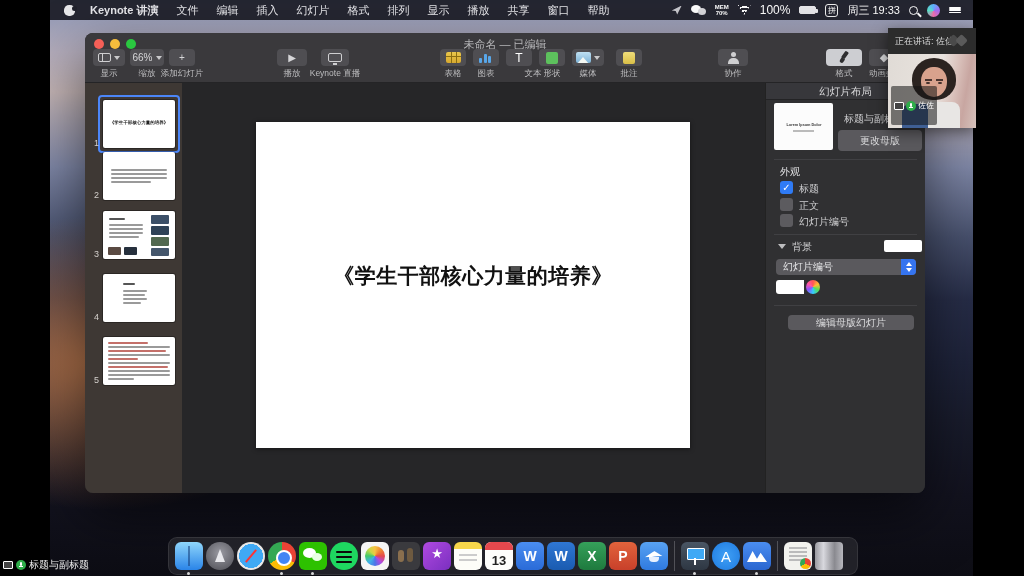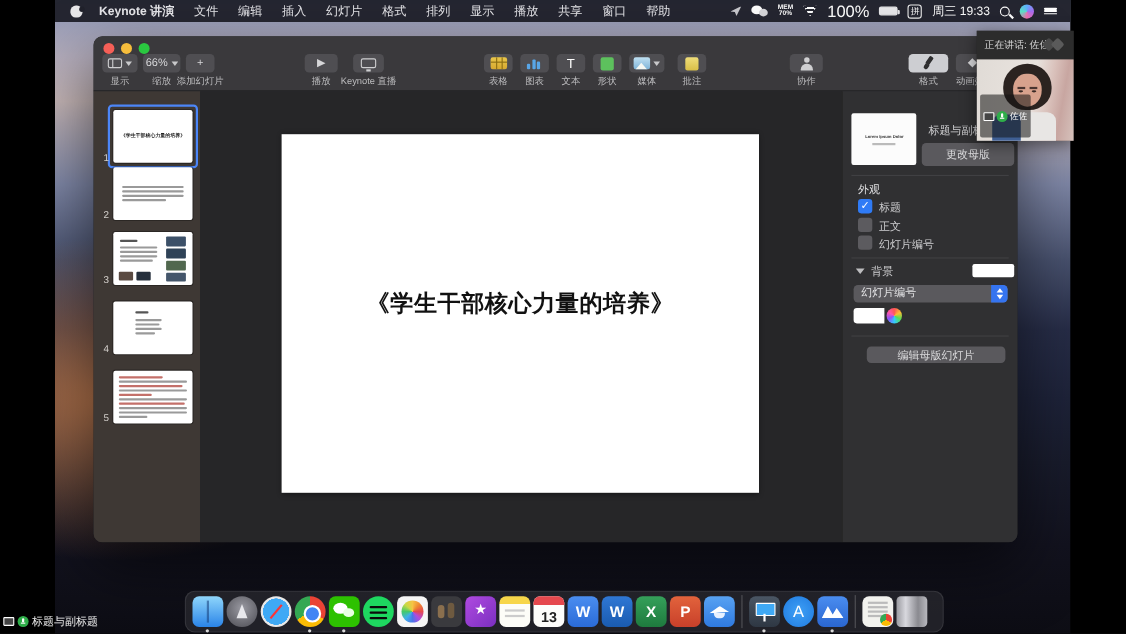--- a/index.html
+++ b/index.html
@@ -16,21 +16,21 @@
   
   #menubar { left:50px; top:0; width:923px; height:20px; background:rgba(33,34,44,.97);
     display:flex; align-items:center; color:#e6e6ea; font-size:11px; }
   #menubar .mitem { margin:0 9px; white-space:nowrap; }
   .apple { width:11px; height:11px; background:#e8e8ea; border-radius:46% 46% 44% 44%; position:relative; margin:0 6px 0 14px; }
   .apple::after{content:"";position:absolute;right:-2px;top:1px;width:5px;height:5px;border-radius:50%;background:rgba(33,34,44,1);}
   #mb-right { margin-left:auto; display:flex; align-items:center; gap:9px; padding-right:12px; }
   .mem { font-size:6px; line-height:6px; text-align:center; font-weight:bold; color:#fff; }
   .wifi { width:13px; height:10px; clip-path:polygon(50% 100%,0 0,100% 0);
     background:repeating-radial-gradient(circle at 50% 100%, #fff 0 1.6px, rgba(255,255,255,0) 1.6px 3.6px); }
-  .battpct { font-size:15px; color:#fff; }
+  .battpct { font-size:12px; color:#fff; }
   .batt { width:17px; height:8px; border:1px solid #e9e9ec; border-radius:2px; position:relative; background:#e9e9ec; }
   .batt::after { content:""; position:absolute; right:-3px; top:2px; width:2px; height:4px; background:#e9e9ec; border-radius:0 1px 1px 0;}
   .ime { width:13px; height:13px; border:1px solid #efefef; border-radius:3px; color:#fff; font-size:8px;
     display:flex; align-items:center; justify-content:center; }
   .clock { font-size:11px; color:#fff; }
   .mag { width:9px; height:9px; border:1.5px solid #fff; border-radius:50%; position:relative; }
   .mag::after{content:"";position:absolute;left:7px;top:7px;width:5px;height:1.5px;background:#fff;transform:rotate(45deg);}
   .siri { width:13px; height:13px; border-radius:50%; background:conic-gradient(#5fb0ff,#a86bf0,#f06fae,#5de0c8,#5fb0ff); }
   .nclist { width:12px; height:10px; display:flex; flex-direction:column; justify-content:space-between; padding:2px 0;}
   .nclist span{display:block;height:1.5px;background:#fff;border-radius:1px;}
@@ -231,20 +231,21 @@
   </div>
 </div>
 
 <div id="knwindow" class="abs">
 
   <div id="toolbar">
     <div class="tl" style="left:9px;background:#f55f57"></div>
     <div class="tl" style="left:25px;background:#f6bd3c"></div>
     <div class="tl" style="left:41px;background:#2ac840"></div>
 
+    <div id="wtitle">未命名 — 已编辑</div>
 
     <div class="tbtn" style="left:8px;width:32px">
         <span class="viewic"></span>
         <span class="chv"></span>
       </div>
     <div class="tlabel" style="left:8px;width:32px">显示</div>
 
     <div class="tbtn" style="left:45px;width:34px">
         <span>66%</span>
         <span class="chv"></span>
@@ -270,21 +271,21 @@
     <div class="tbtn" style="left:388px;width:26px">
         <span class="chartic">
           <span style="height:5px"></span>
           <span style="height:9px"></span>
           <span style="height:7px"></span>
         </span>
       </div>
     <div class="tlabel" style="left:388px;width:26px">图表</div>
 
     <div class="tbtn" style="left:421px;width:26px;color:#fff;font-size:12px">T</div>
-    <div class="tlabel" style="left:421px;width:26px">文本</div>
+    <div class="tlabel" style="left:435px;width:26px">文本</div>
 
     <div class="tbtn" style="left:454px;width:26px">
         <span class="shapeic"></span>
       </div>
     <div class="tlabel" style="left:454px;width:26px">形状</div>
 
     <div class="tbtn" style="left:487px;width:32px">
         <span class="mediaic"></span>
         <span class="chv"></span>
       </div>
@@ -366,20 +367,21 @@
     <div class="slidenum" style="top:292px">5</div>
   </div>
 
   <div id="canvas">
     <div id="bigslide">
       <div id="slide-title">《学生干部核心力量的培养》</div>
     </div>
   </div>
 
   <div id="inspector">
+    <div id="insp-header">幻灯片布局</div>
 
     <div id="layout-thumb">
       <div id="lorem">Lorem Ipsum Dolor</div>
       <div id="lorem-sub"></div>
     </div>
     <div class="insp-label" style="left:78px;top:29px">标题与副标题</div>
     <div class="gbtn" style="left:72px;top:47px;width:84px;height:21px">更改母版</div>
 
     <div class="divider" style="top:76px"></div>
 

